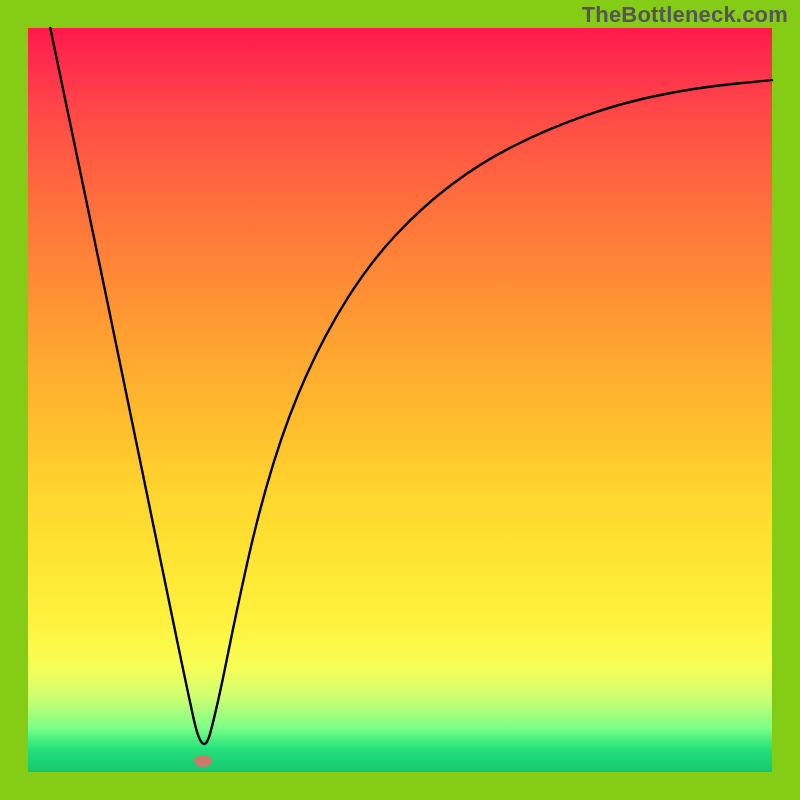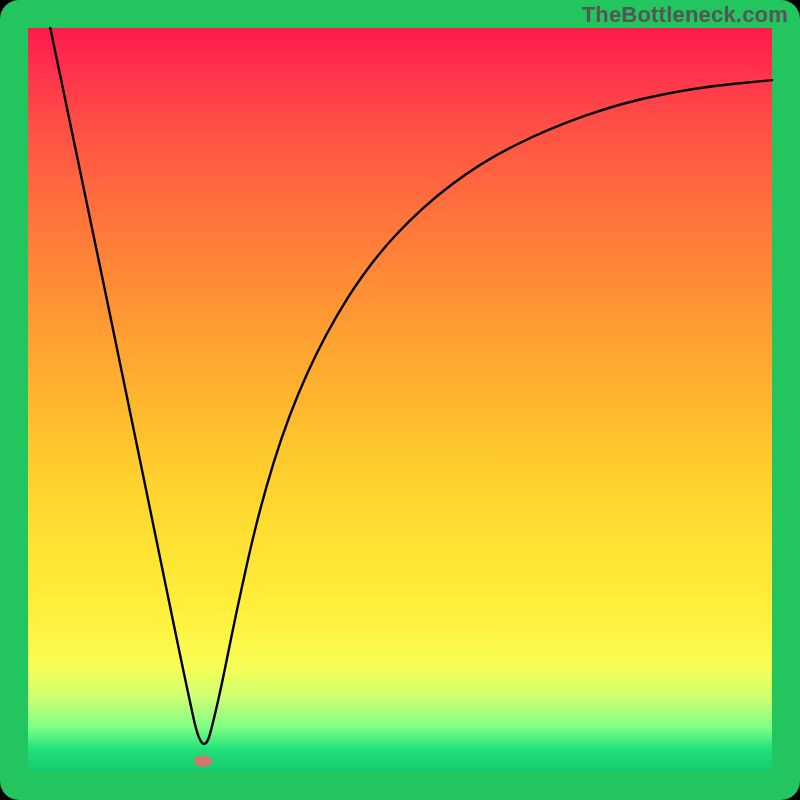--- a/index.html
+++ b/index.html
@@ -8,22 +8,21 @@
     width: 800px;
     height: 800px;
     background: #000;
     overflow: hidden;
     font-family: Arial, Helvetica, sans-serif;
   }
   .frame {
     position: relative;
     width: 800px;
     height: 800px;
-    background: #22c55e;
-    border-radius: 19px;
+    background: #84cc16;
   }
   .watermark {
     position: absolute;
     top: 2px;
     right: 12px;
     color: #555;
     font-size: 22px;
     font-weight: 600;
     letter-spacing: 0.2px;
     user-select: none;

